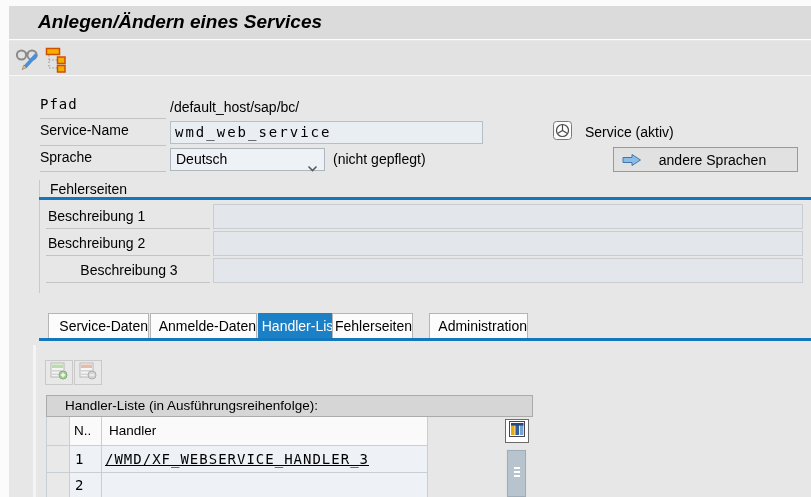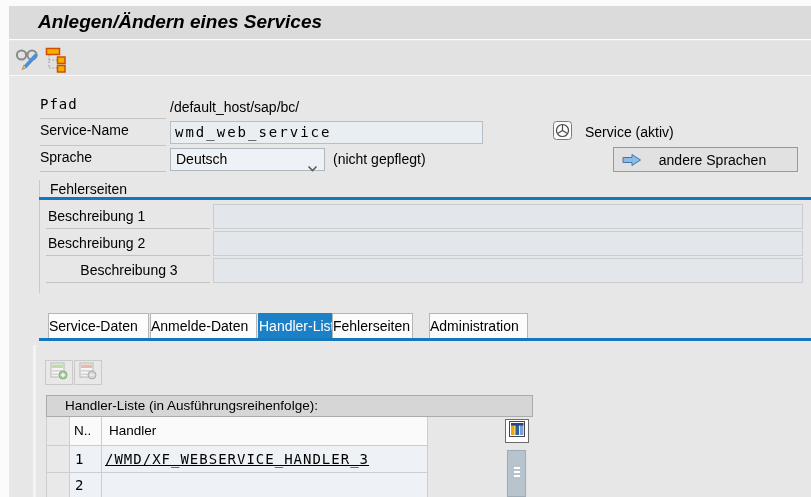--- a/index.html
+++ b/index.html
@@ -10,21 +10,21 @@
   .page-title { position:absolute; left:38px; top:5px; height:34px; line-height:34px; font-size:19px; font-weight:bold; font-style:italic; }
   .toolbar-strip { position:absolute; left:9px; top:41px; right:0; height:35px; background:#e2e2e2; border-bottom:1px solid #f8f8f8; }
   .tbtn { position:absolute; cursor:pointer; }
   .lbl { position:absolute; font-size:14px; border-bottom:1px solid #c3c3c3; }
   .lbl-plain { position:absolute; font-size:14px; }
   .mono { font-family:"DejaVu Sans Mono", monospace; }
   .field { position:absolute; background:#e9eef3; border:1px solid #b6bec6; font-size:14px; padding-left:4px; overflow:hidden; white-space:nowrap; }
   .select { position:absolute; background:#eef2f6; border:1px solid #aeb6be; font-size:14px; padding-left:5px; }
   .btn { position:absolute; background:#e1e1e1; border:1px solid #999; display:flex; align-items:center; font-size:14px; cursor:pointer; }
   .blue-bar { position:absolute; height:3px; background:#1377be; right:0; }
-  .tab { position:absolute; top:313px; height:25px; background:#fcfcfc; border:1px solid #b5b5b5; border-bottom:none; text-align:left; font-size:14px; line-height:24px; cursor:pointer; }
+  .tab { position:absolute; top:313px; height:25px; background:#fcfcfc; border:1px solid #b5b5b5; border-bottom:none; text-align:right; font-size:14px; line-height:24px; cursor:pointer; }
   .tab.active { background:#1b80c6; color:#fff; border-color:#1b80c6; }
   .cell { position:absolute; border-right:1px solid #c9ced3; border-bottom:1px solid #c9ced3; overflow:hidden; white-space:nowrap; }
   .hdrcell { background:#fafafa; font-size:13.5px; line-height:28px; }
   .rowcell { background:#eef2f6; font-size:14px; }
   .selcell { background:#e9e9e9; }
   .small-btn { position:absolute; width:28px; height:25px; background:#e9e9e9; border:1px solid #b8b8b8; opacity:.62; display:flex; align-items:center; justify-content:center; cursor:pointer; }
 </style>
 </head>
 <body>
 

